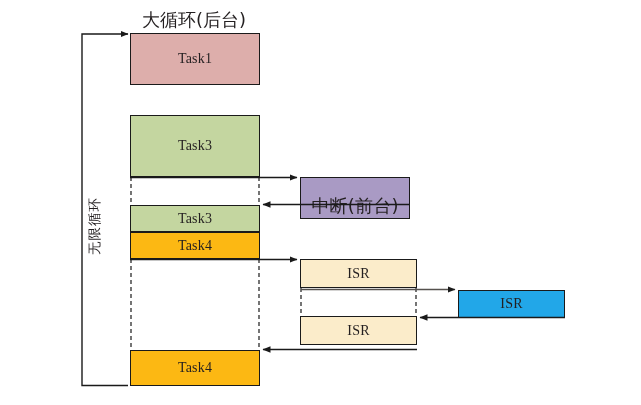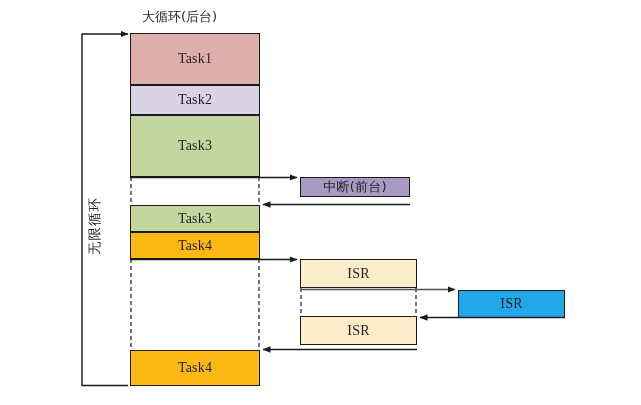--- a/index.html
+++ b/index.html
@@ -23,21 +23,21 @@
     border: 1.3px solid #1a1a1a;
     display: flex;
     align-items: center;
     justify-content: center;
     color: #231f20;
     font-size: 14px;
     letter-spacing: 0.2px;
   }
   .cjk {
     font-family: "DejaVu Sans", "Liberation Sans", sans-serif;
-    font-size: 13px;
+    font-size: 18px;
     color: #231f20;
   }
   .label {
     position: absolute;
     white-space: nowrap;
     color: #231f20;
   }
   .vlabel {
     position: absolute;
     white-space: nowrap;
@@ -63,41 +63,38 @@
 
   <div class="label cjk" style="left:142px; top:8px;">大循环(后台)</div>
 
 
   <div class="vlabel" style="left:86px; top:255px; transform: rotate(-90deg);">无限循环</div>
 
   <div class="box" style="left:130px; top:33px; width:130px; height:52px; background:#ddaeab;">
     <span>Task1</span>
   </div>
 
-  <div class="box" style="left:130px; top:85px; width:130px; height:30px; background:#d8d4e6;">
-    <span>Task2</span>
-  </div>
 
   <div class="box" style="left:130px; top:115px; width:130px; height:62px; background:#c4d6a0;">
     <span>Task3</span>
   </div>
 
   <div class="box" style="left:130px; top:205px; width:130px; height:27px; background:#c4d6a0;">
     <span>Task3</span>
   </div>
 
   <div class="box" style="left:130px; top:232px; width:130px; height:27px; background:#fcb813;">
     <span>Task4</span>
   </div>
 
   <div class="box" style="left:130px; top:350px; width:130px; height:36px; background:#fcb813;">
     <span>Task4</span>
   </div>
 
-  <div class="box" style="left:300px; top:177px; width:110px; height:20px; background:#a99ac4;">
+  <div class="box" style="left:300px; top:177px; width:110px; height:42px; background:#a99ac4;align-items:flex-end;">
     <span class="cjk">中断(前台)</span>
   </div>
 
   <div class="box" style="left:300px; top:259px; width:117px; height:29px; background:#fbecca;">
     <span>ISR</span>
   </div>
 
   <div class="box" style="left:300px; top:316px; width:117px; height:29px; background:#fbecca;">
     <span>ISR</span>
   </div>

